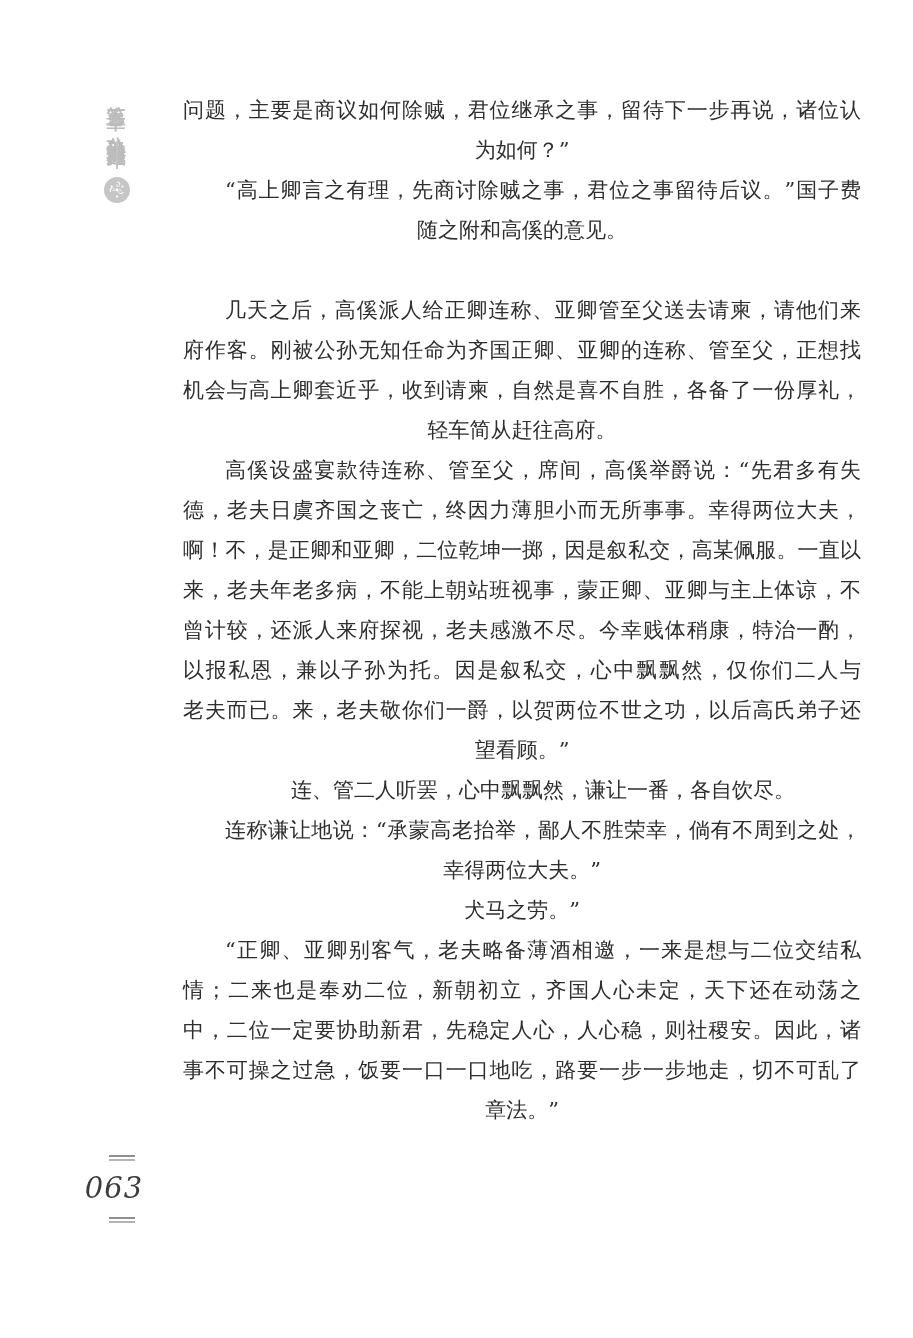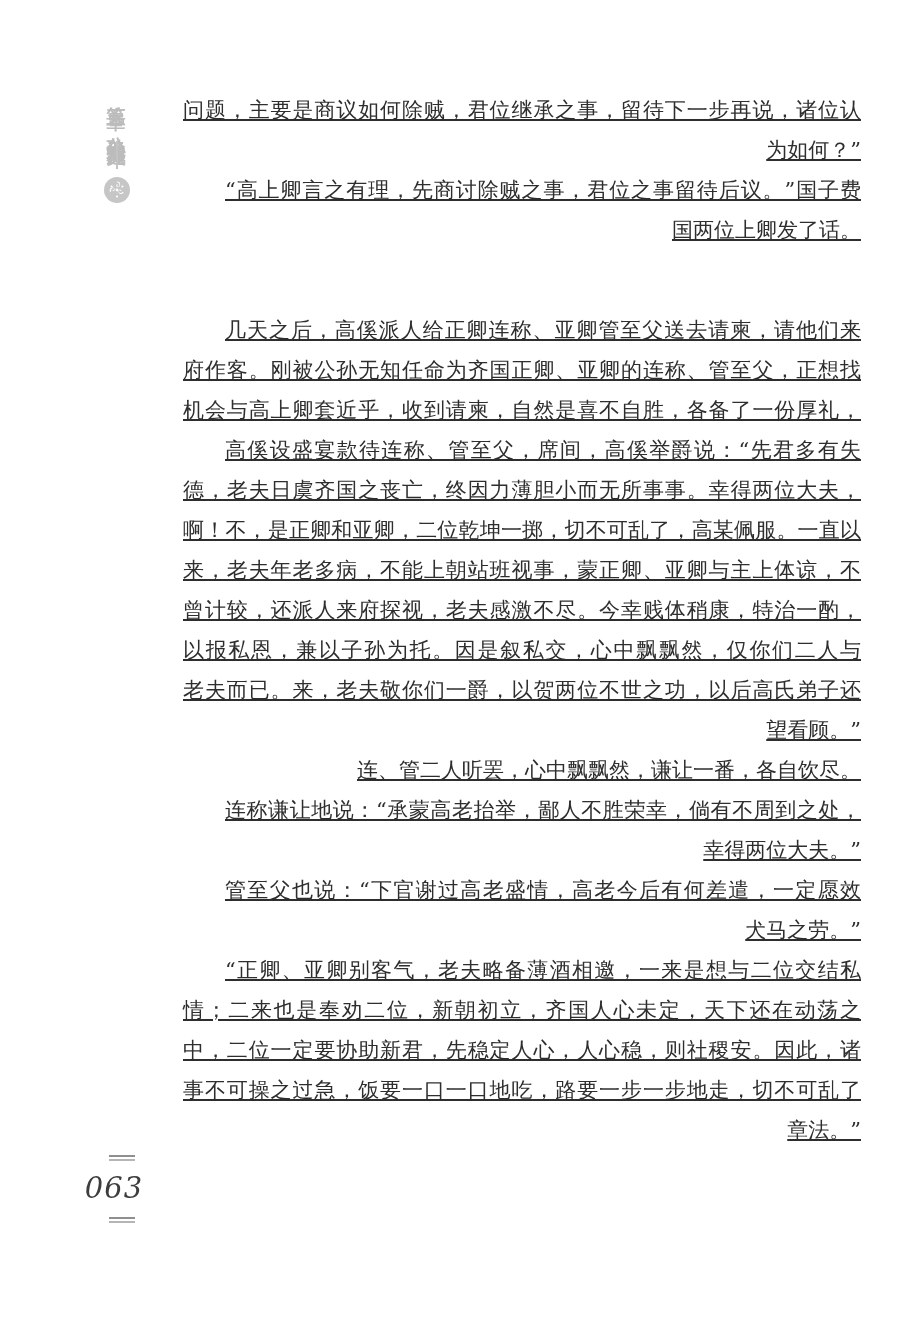--- a/index.html
+++ b/index.html
@@ -48,27 +48,27 @@
 
   
   .text-column {
     position: absolute;
     left: 183px;
     top: 90px;
     width: 678px;
     font-size: 21px;
     color: #2e2e2e;
   }
-  .paragraph { margin: 0; text-decoration: underline; }
-  .paragraph.section-gap { margin-top: 60px; }
+  .paragraph { margin: 0; }
+  .paragraph.section-gap { margin-top: 40px; }
   .line {
     height: 40px;
     line-height: 40px;
     white-space: nowrap;
-    text-align: right;
+    text-align: center;
   }
   .line.fill {
     white-space: normal;
     text-align: justify;
     text-align-last: justify;
   }
   .line.indent { padding-left: 42px; }
 
   
   .page-number-block {
@@ -118,46 +118,46 @@
     </div>
   </aside>
 
   <main class="text-column">
       <div class="paragraph">
         <div class="line fill">问题，主要是商议如何除贼，君位继承之事，留待下一步再说，诸位认</div>
         <div class="line">为如何？”</div>
       </div>
       <div class="paragraph">
         <div class="line indent fill">“高上卿言之有理，先商讨除贼之事，君位之事留待后议。”国子费</div>
-        <div class="line">国两位上卿发了话。</div>
+        <div class="line">随之附和高傒的意见。</div>
       </div>
       <div class="paragraph section-gap">
         <div class="line indent fill">几天之后，高傒派人给正卿连称、亚卿管至父送去请柬，请他们来</div>
         <div class="line fill">府作客。刚被公孙无知任命为齐国正卿、亚卿的连称、管至父，正想找</div>
         <div class="line fill">机会与高上卿套近乎，收到请柬，自然是喜不自胜，各备了一份厚礼，</div>
+        <div class="line">轻车简从赶往高府。</div>
       </div>
       <div class="paragraph">
         <div class="line indent fill">高傒设盛宴款待连称、管至父，席间，高傒举爵说：“先君多有失</div>
         <div class="line fill">德，老夫日虞齐国之丧亡，终因力薄胆小而无所事事。幸得两位大夫，</div>
-        <div class="line fill">啊！不，是正卿和亚卿，二位乾坤一掷，切不可乱了，高某佩服。一直以</div>
+        <div class="line fill">啊！不，是正卿和亚卿，二位乾坤一掷，因是叙私交，高某佩服。一直以</div>
         <div class="line fill">来，老夫年老多病，不能上朝站班视事，蒙正卿、亚卿与主上体谅，不</div>
         <div class="line fill">曾计较，还派人来府探视，老夫感激不尽。今幸贱体稍康，特治一酌，</div>
         <div class="line fill">以报私恩，兼以子孙为托。因是叙私交，心中飘飘然，仅你们二人与</div>
         <div class="line fill">老夫而已。来，老夫敬你们一爵，以贺两位不世之功，以后高氏弟子还</div>
         <div class="line">望看顾。”</div>
       </div>
       <div class="paragraph">
         <div class="line indent">连、管二人听罢，心中飘飘然，谦让一番，各自饮尽。</div>
       </div>
       <div class="paragraph">
         <div class="line indent fill">连称谦让地说：“承蒙高老抬举，鄙人不胜荣幸，倘有不周到之处，</div>
         <div class="line">幸得两位大夫。”</div>
       </div>
       <div class="paragraph">
-        <div class="line indent fill">管至父也说：“下官谢过高老盛情，高老今后有何差遣，一定愿效</div>
         <div class="line">犬马之劳。”</div>
       </div>
       <div class="paragraph">
         <div class="line indent fill">“正卿、亚卿别客气，老夫略备薄酒相邀，一来是想与二位交结私</div>
         <div class="line fill">情；二来也是奉劝二位，新朝初立，齐国人心未定，天下还在动荡之</div>
         <div class="line fill">中，二位一定要协助新君，先稳定人心，人心稳，则社稷安。因此，诸</div>
         <div class="line fill">事不可操之过急，饭要一口一口地吃，路要一步一步地走，切不可乱了</div>
         <div class="line">章法。”</div>
       </div>
     </main>

